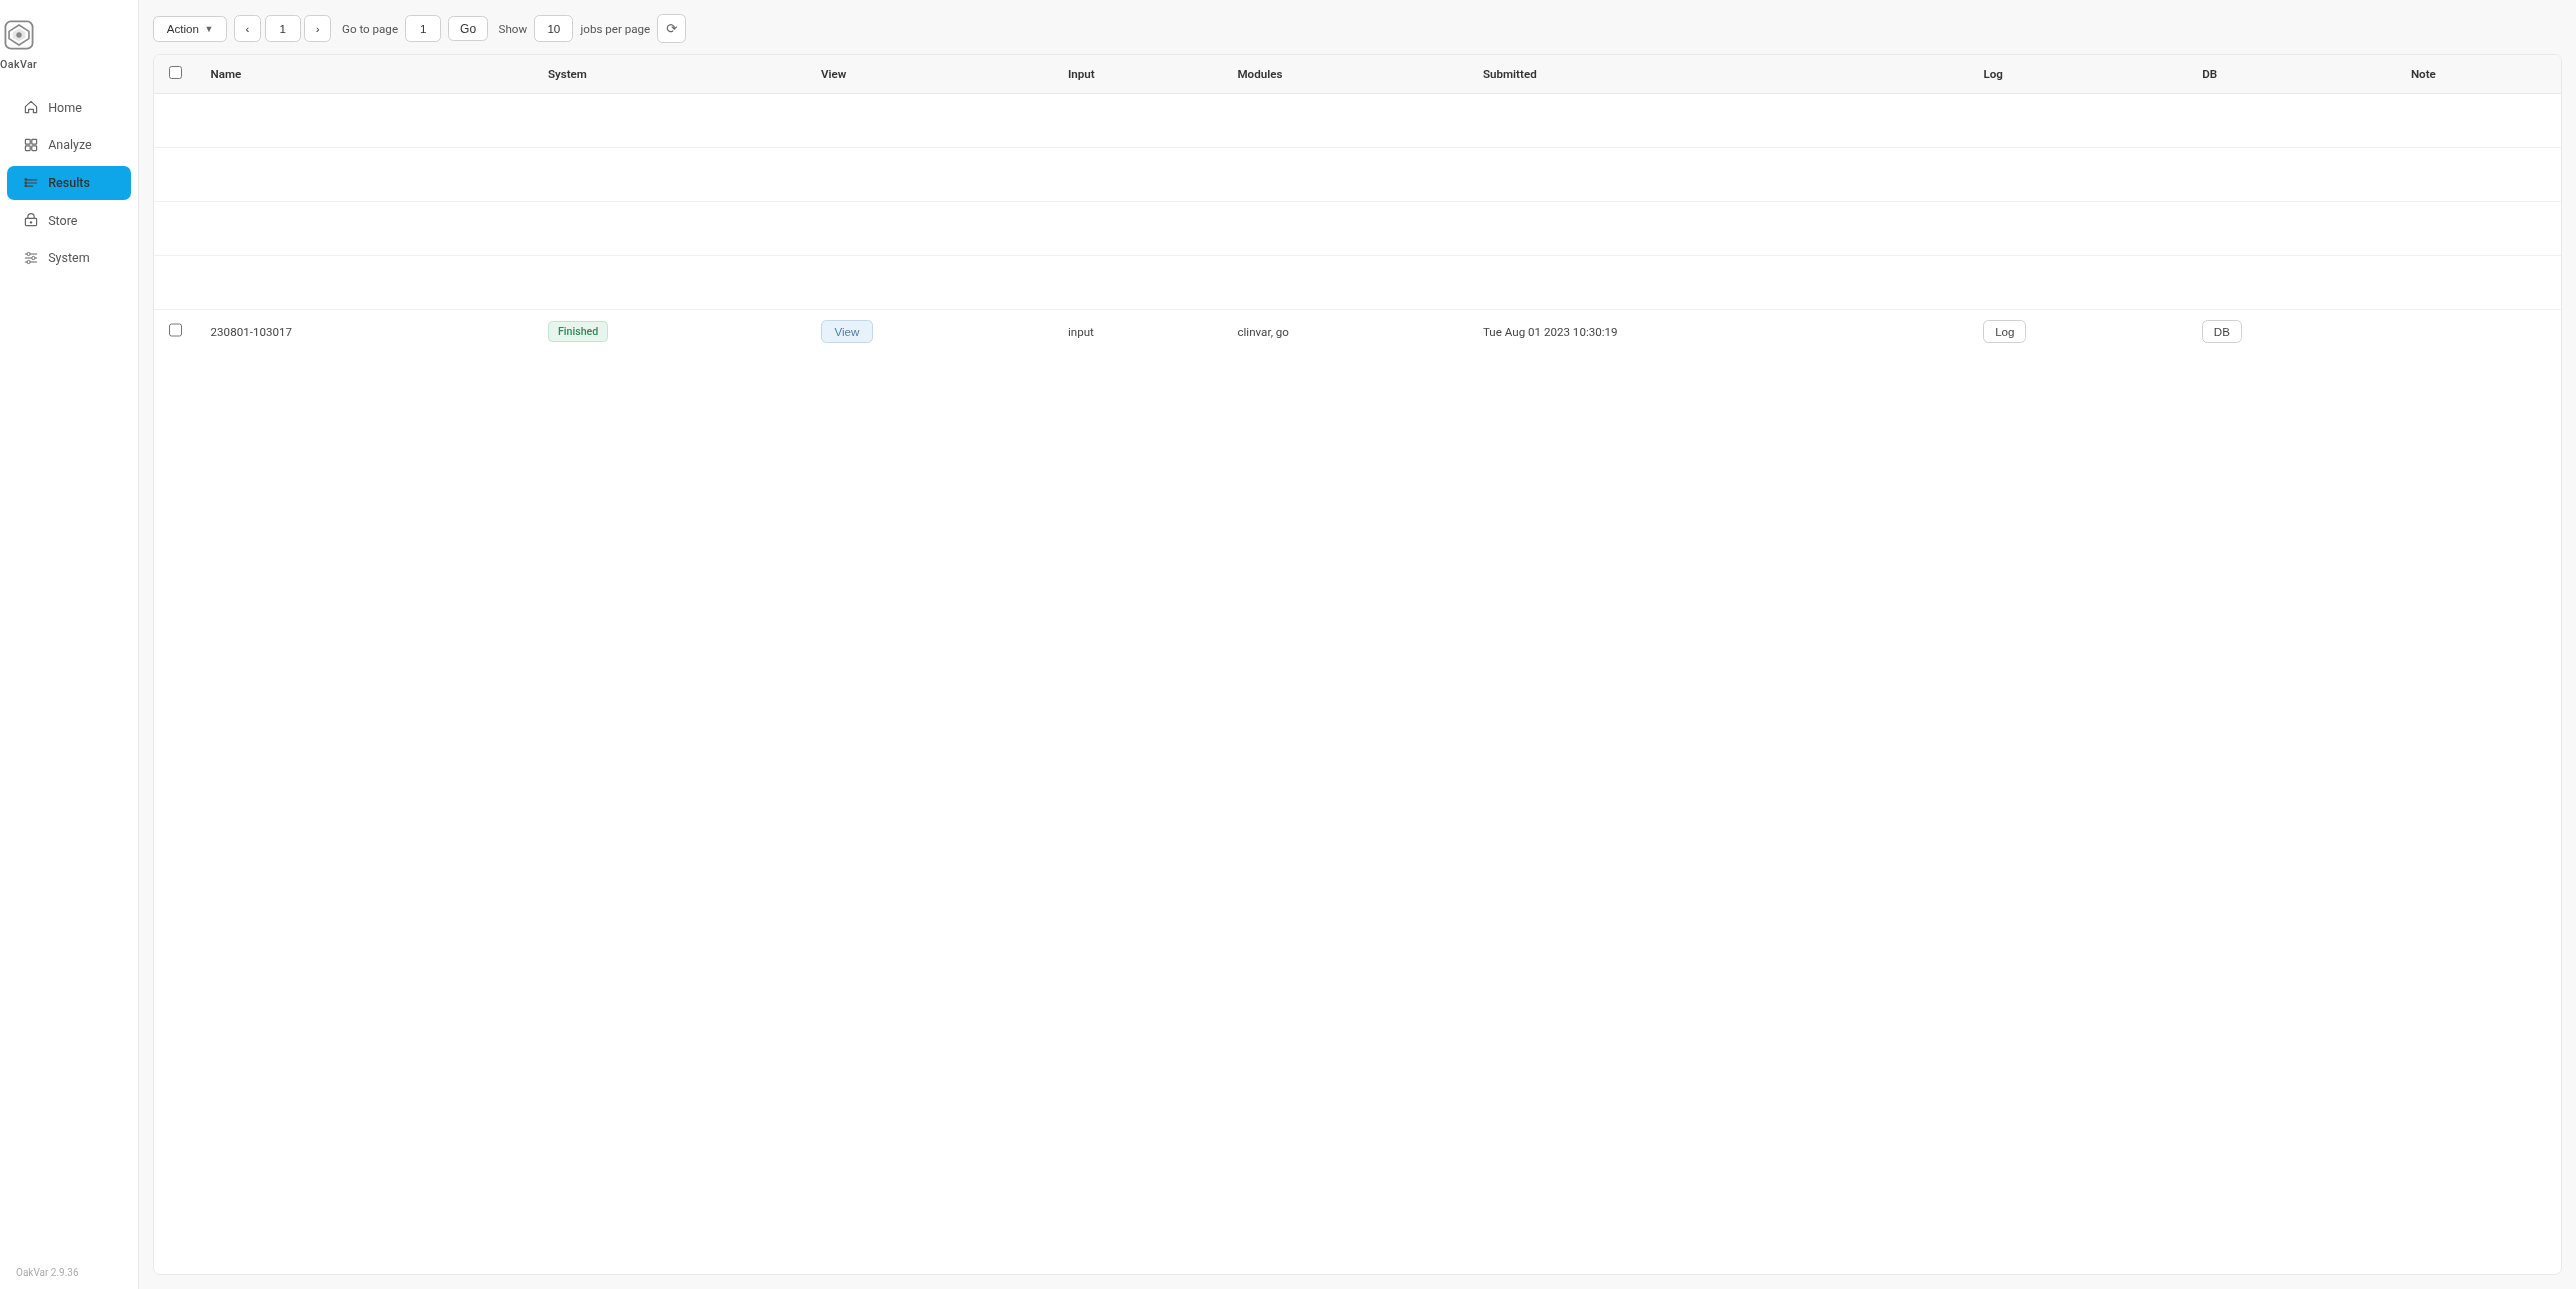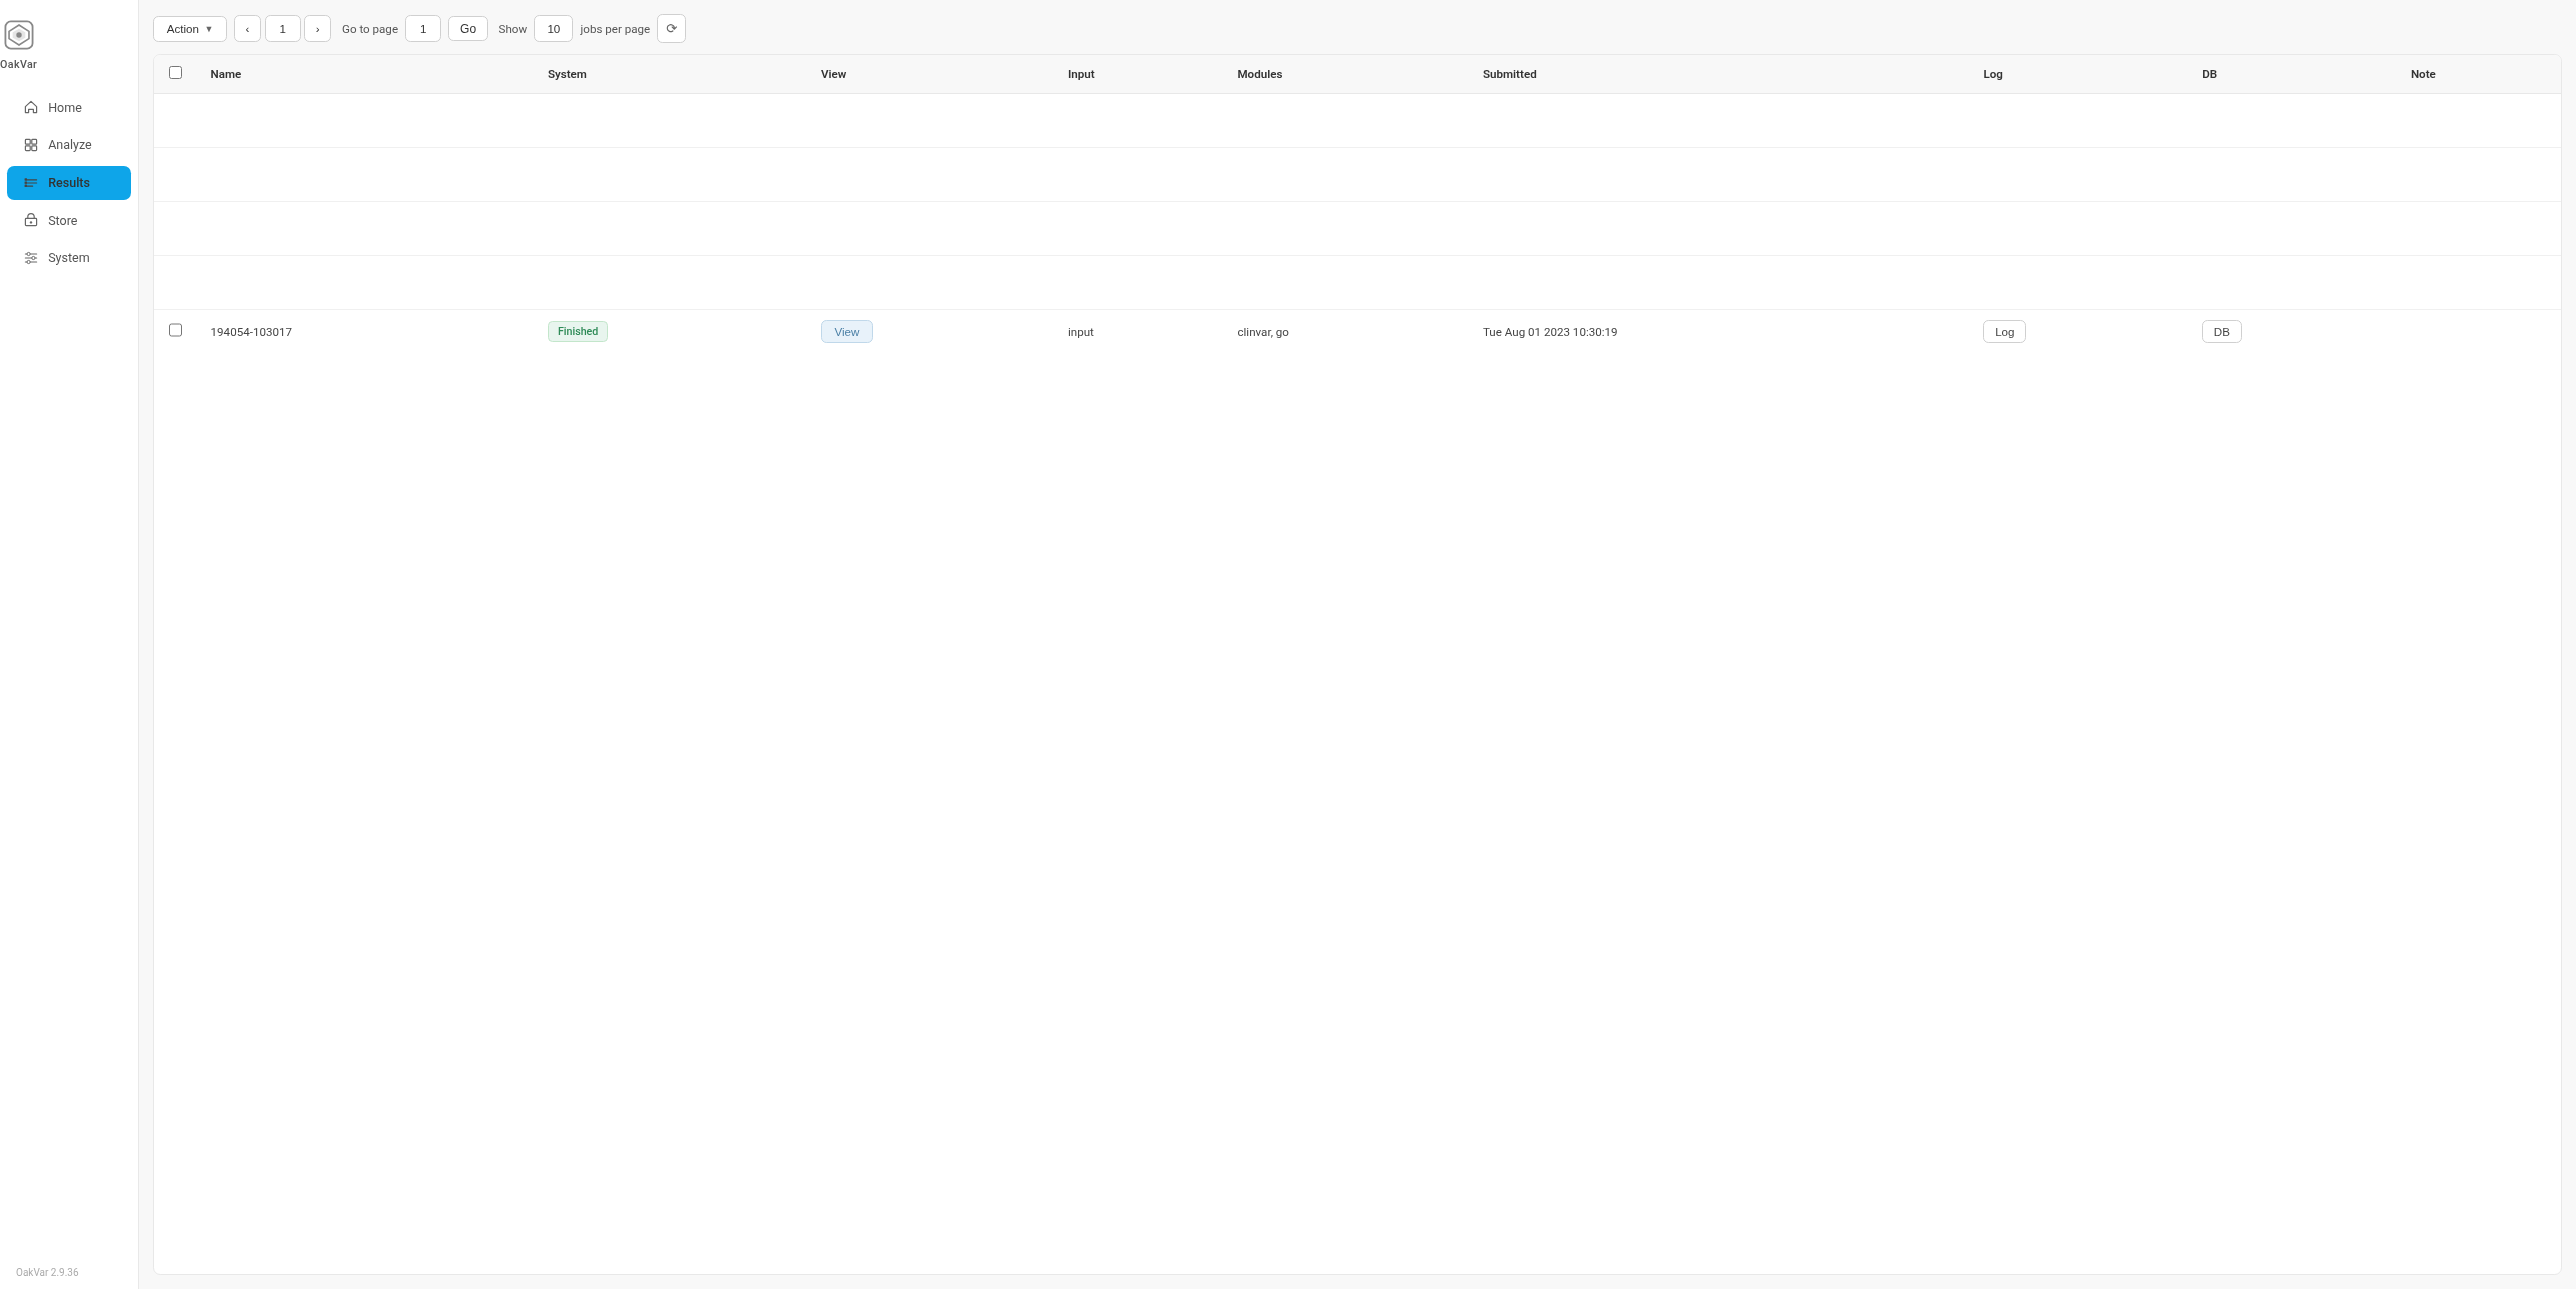--- a/index.html
+++ b/index.html
@@ -428,21 +428,21 @@
           <td colspan="10"></td>
         </tr>
         <tr class="empty-row">
           <td colspan="10"></td>
         </tr>
 
         <tr>
           <td class="checkbox-cell">
             <input type="checkbox" class="checkbox" style="">
           </td>
-          <td>194054-103017</td>
+          <td>230801-103017</td>
           <td>
             <span class="state-badge state-finished">Finished</span>
           </td>
           <td>
             <button class="view-btn">View</button>
           </td>
           <td>input</td>
           <td>clinvar, go</td>
           <td>Tue Aug 01 2023 10:30:19</td>
           <td>

